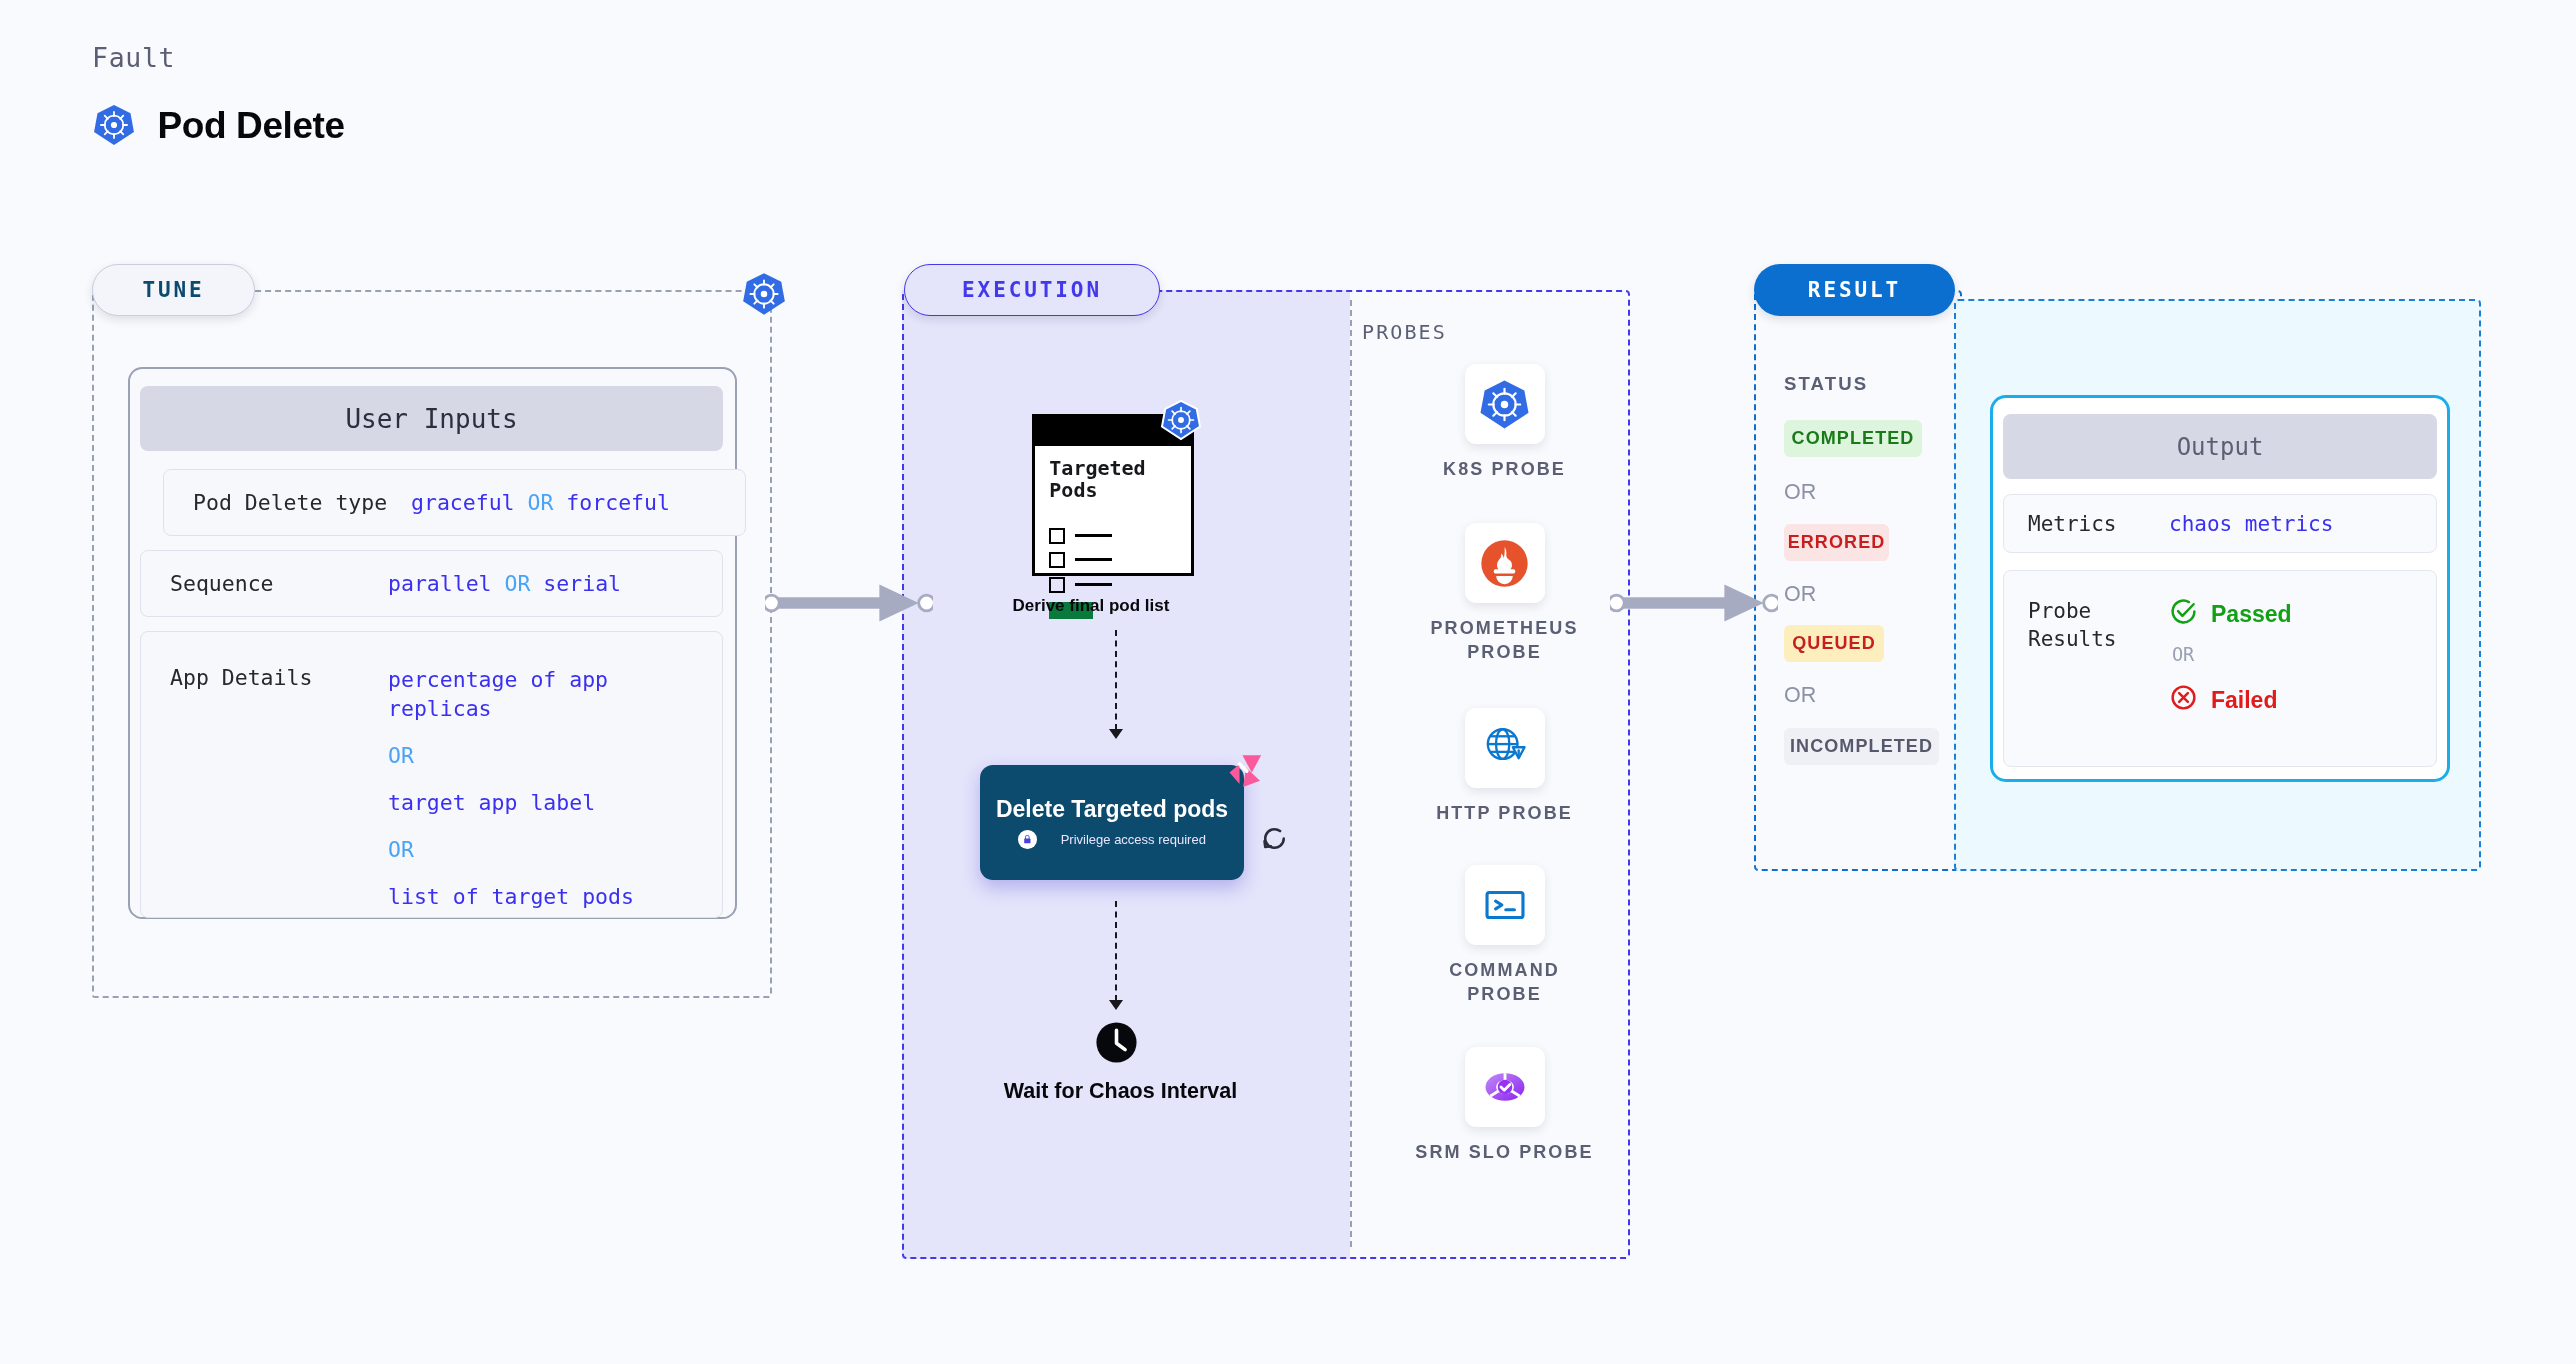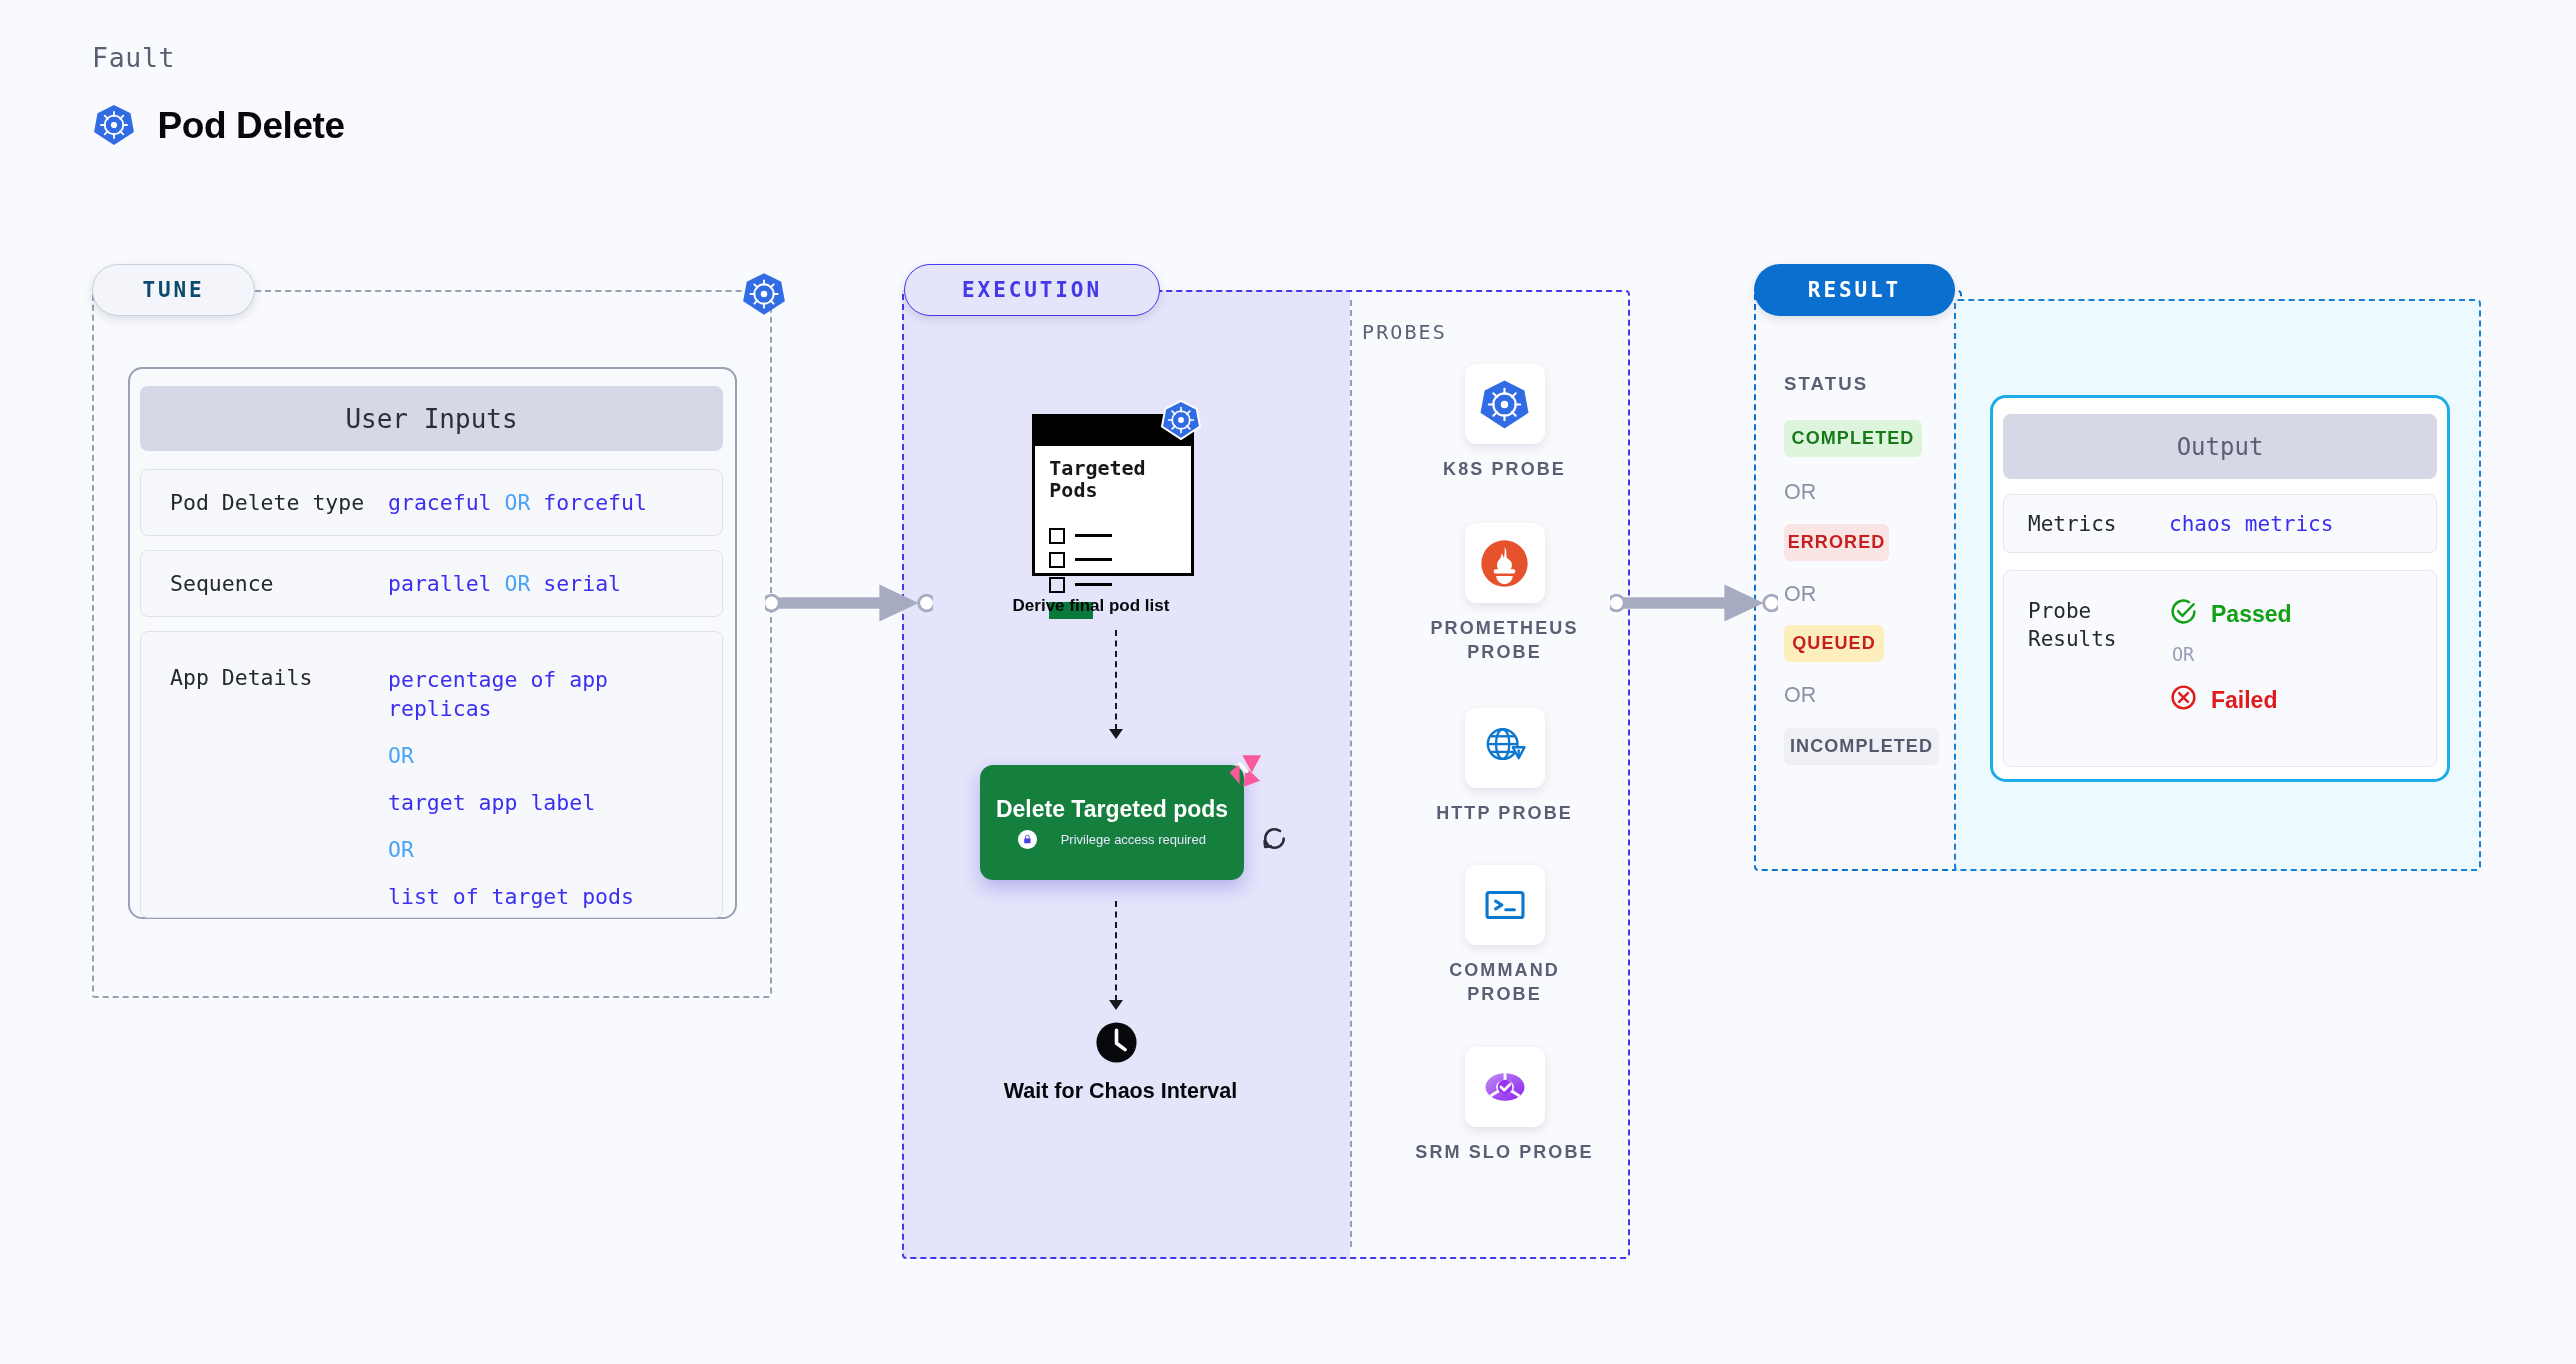--- a/index.html
+++ b/index.html
@@ -56,21 +56,21 @@
     font-family:"DejaVu Sans Mono","Liberation Mono",monospace;
     font-size:26px;color:#2b2f3e;
   }
   .tune-row{
     position:absolute;left:140px;width:583px;
     background:#f7f8fb;border:1.4px solid #dfe2ec;border-radius:7.9px;
     display:flex;align-items:center;
     font-family:"DejaVu Sans Mono","Liberation Mono",monospace;
     font-size:21.5px;color:#25282f;
   }
-  #tune-row-0{top:469px;height:67px;}
+  #tune-row-0{top:469px;height:67px;margin-left:23px;}
   #tune-row-1{top:550px;height:67px;}
   #tune-row-2{top:631px;height:287px;align-items:flex-start;padding-top:33px;}
   .tune-key{width:247px;padding-left:29px;flex:none;}
   .tune-val{flex:1;}
   .v-purple{color:#3b2ff0;}
   .v-or{color:#4aa3f5;}
   .or-block{color:#4aa3f5;margin:20px 0;}
   .stack-line{margin-bottom:0;line-height:1.35;}
 
   
@@ -126,21 +126,21 @@
   .v-arrow{position:absolute;width:2.1px;background:transparent;border-left:2.1px dashed #17181c;}
   #v-arrow-1{left:1115px;top:630px;height:100px;}
   #v-arrow-2{left:1115px;top:901px;height:100px;}
   .v-head{position:absolute;width:0;height:0;border-left:7.2px solid transparent;border-right:7.2px solid transparent;border-top:10.7px solid #17181c;}
   #v-head-1{left:1109px;top:729px;}
   #v-head-2{left:1109px;top:1000px;}
 
   
   #delete-node{
     position:absolute;left:980px;top:765px;width:264px;height:115px;
-    background:#15803d;border-radius:13px;
+    background:#0c4a6e;border-radius:13px;
     display:flex;flex-direction:column;align-items:center;justify-content:center;gap:7.2px;
     box-shadow:0 7.2px 18.6px rgba(55,45,200,.28);
   }
   #delete-title{font-size:23px;font-weight:bold;color:#fff;text-align:center;line-height:1.16;}
   #delete-sub{display:flex;align-items:center;gap:24px;font-size:13px;color:#e8e6ff;}
   #lock-badge{width:18.6px;height:18.6px;border-radius:50%;background:#fff;display:flex;align-items:center;justify-content:center;}
   #litmus-corner{position:absolute;left:1218px;top:751px;width:46px;height:46px;z-index:6;}
   #loop-icon{position:absolute;left:1256px;top:820px;width:37px;height:37px;}
 
   

